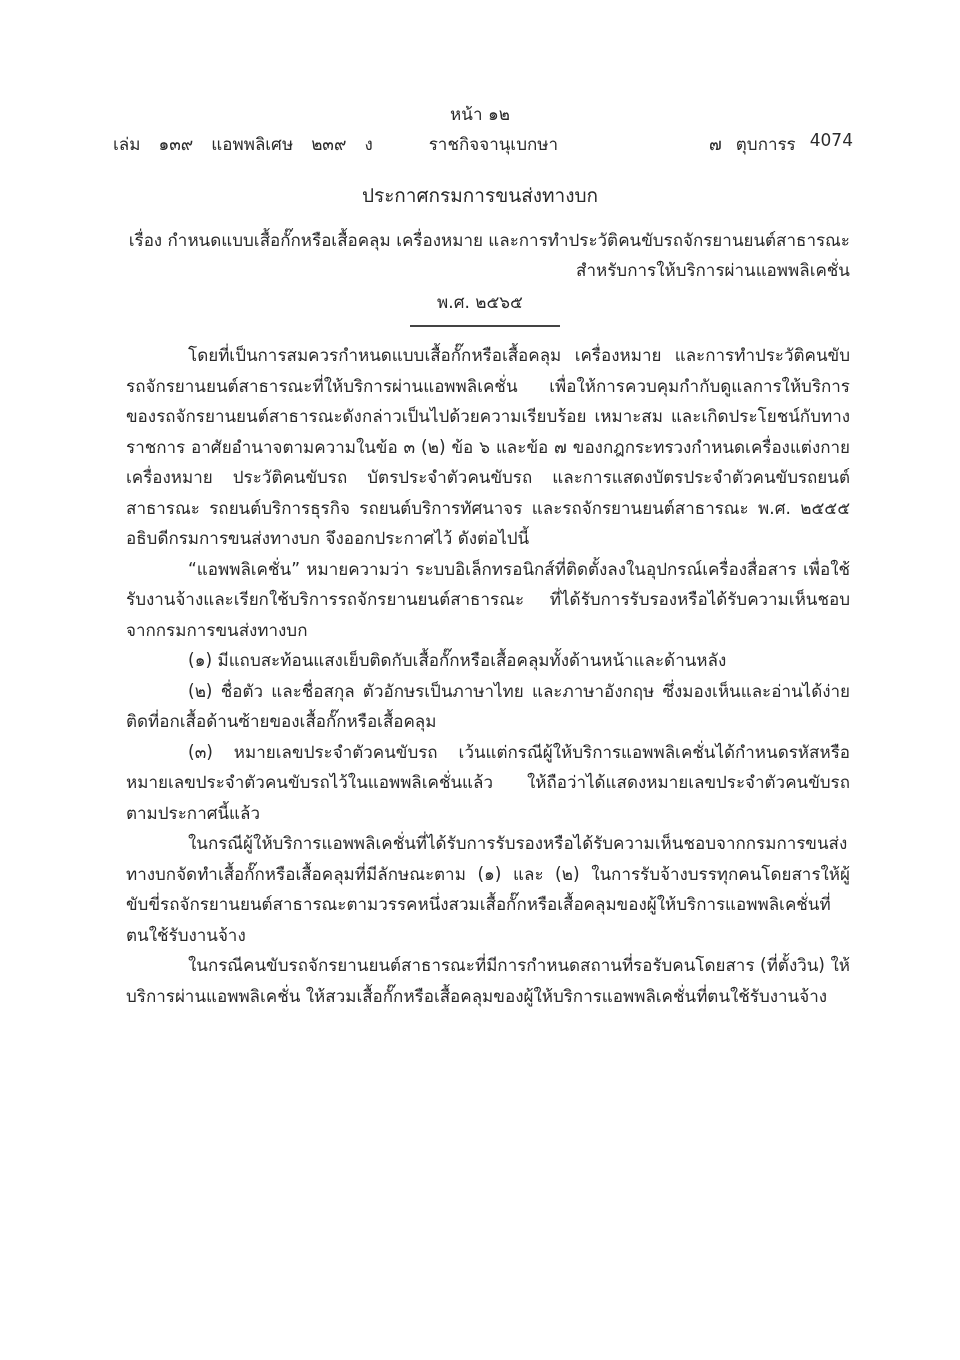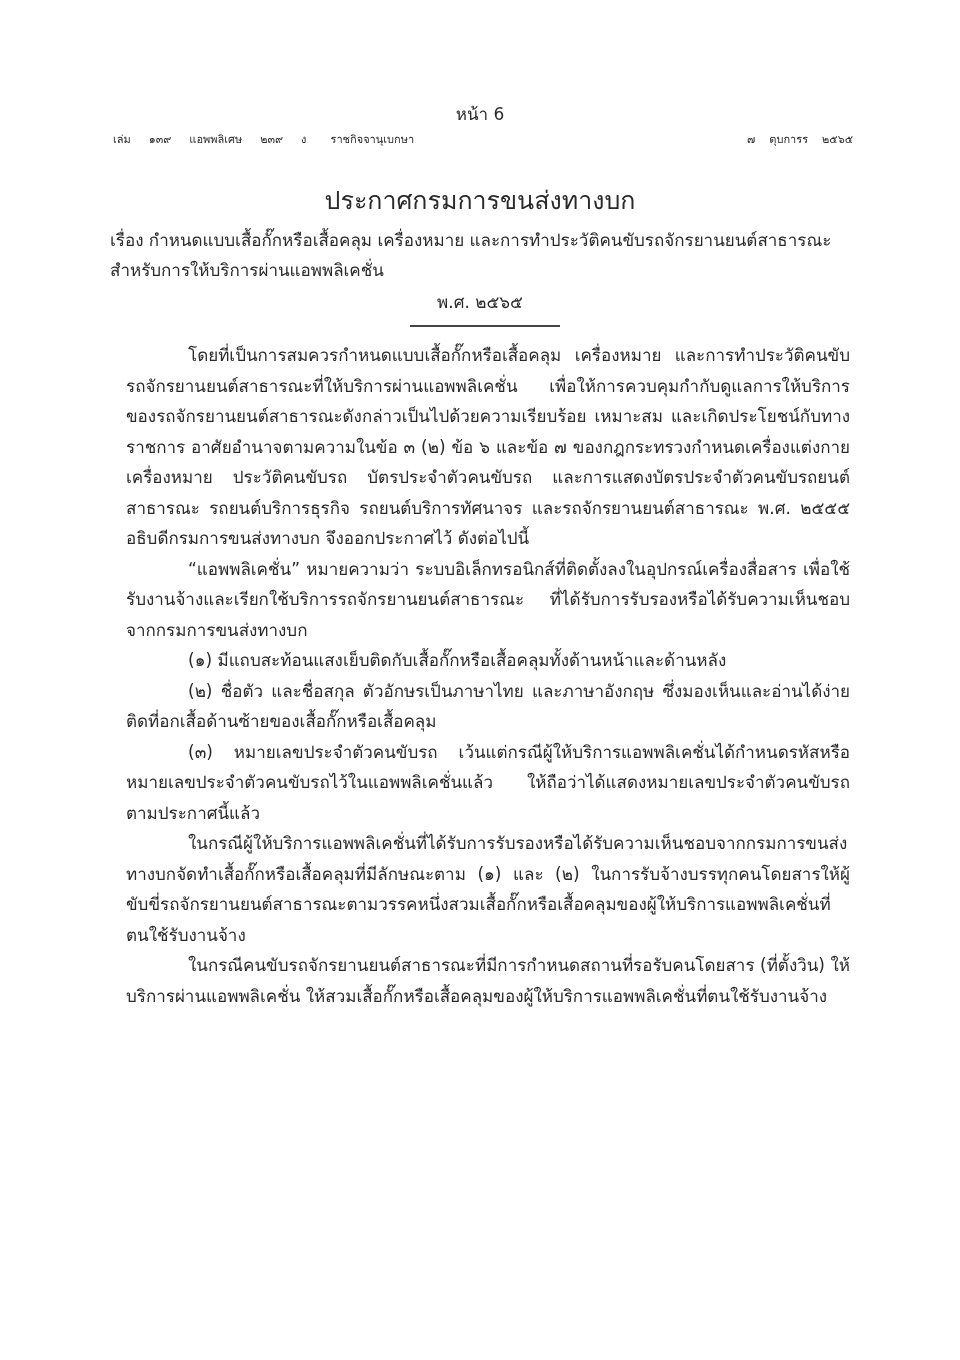--- a/index.html
+++ b/index.html
@@ -1,52 +1,52 @@
 <!DOCTYPE html>
 <html><head>
   <meta charset="utf-8">
   <style>
     html, body { margin: 0; padding: 0; background: #ffffff; }
     body { width: 960px; height: 1360px; position: relative; overflow: hidden;
            font-family: "DejaVu Sans", "Liberation Sans", sans-serif; color: #2a2a2a; }
     .page { position: absolute; left: 0; top: 0; width: 960px; height: 1360px; }
     .pageno { position: absolute; top: 100px; left: 0; width: 960px; text-align: center; font-size: 17px; }
-    .gazette { position: absolute; top: 130px; left: 113px; width: 740px; font-size: 11px; display: flex; }
+    .gazette { position: absolute; top: 130px; left: 113px; width: 740px; font-size: 17px; display: flex; gap: 8px; }
     .gazette .left { display: flex; gap: 18px; }
-    .gazette .mid { margin-left: 24px; }
+    .gazette .mid { margin-left: 48px; }
     .gazette .right { margin-left: auto; display: flex; gap: 14px; }
-    .title { position: absolute; top: 180px; left: 0; width: 960px; text-align: center; font-size: 25px; }
-    .subject { position: absolute; top: 225px; left: 110px; width: 740px; text-align: left; font-size: 17px; line-height: 30px; }
+    .title { position: absolute; top: 180px; left: 0; width: 960px; text-align: center; font-size: 19px; }
+    .subject { position: absolute; top: 225px; left: 110px; width: 740px; text-align: right; font-size: 17px; line-height: 30px; }
     .year { position: absolute; top: 288px; left: 0; width: 960px; text-align: center; font-size: 17px; }
     .rule { position: absolute; top: 325px; left: 410px; width: 150px; height: 2px; background: #444; }
     .body { position: absolute; top: 340px; left: 110px; width: 740px; font-size: 17px; line-height: 30.5px; text-align: justify; }
     .body p { margin: 0 0 0 16px; }
     .indent1 { text-indent: 62px; }
     .indent2 { text-indent: 62px; }
     .indent3 { text-indent: 62px; }
   </style>
 </head>
 <body>
 
 <div class="page">
-  <div class="pageno">หน้า 6</div>
+  <div class="pageno">หน้า ๑๒</div>
 
   <div class="gazette">
     <div class="left">
       <span>เล่ม</span>
       <span>๑๓๙</span>
       <span>แอพพลิเศษ</span>
       <span>๒๓๙</span>
       <span>ง</span>
     </div>
     <div class="mid">ราชกิจจานุเบกษา</div>
     <div class="right">
       <span>๗</span>
       <span>ตุบการร</span>
-      <span>๒๕๖๕</span>
+      <span>4074</span>
     </div>
   </div>
 
   <div class="title">ประกาศกรมการขนส่งทางบก</div>
   <div class="subject">
     <div>เรื่อง กำหนดแบบเสื้อกั๊กหรือเสื้อคลุม เครื่องหมาย และการทำประวัติคนขับรถจักรยานยนต์สาธารณะ</div>
     <div>สำหรับการให้บริการผ่านแอพพลิเคชั่น</div>
   </div>
   <div class="year">พ.ศ. ๒๕๖๕</div>
   <div class="rule"></div>

